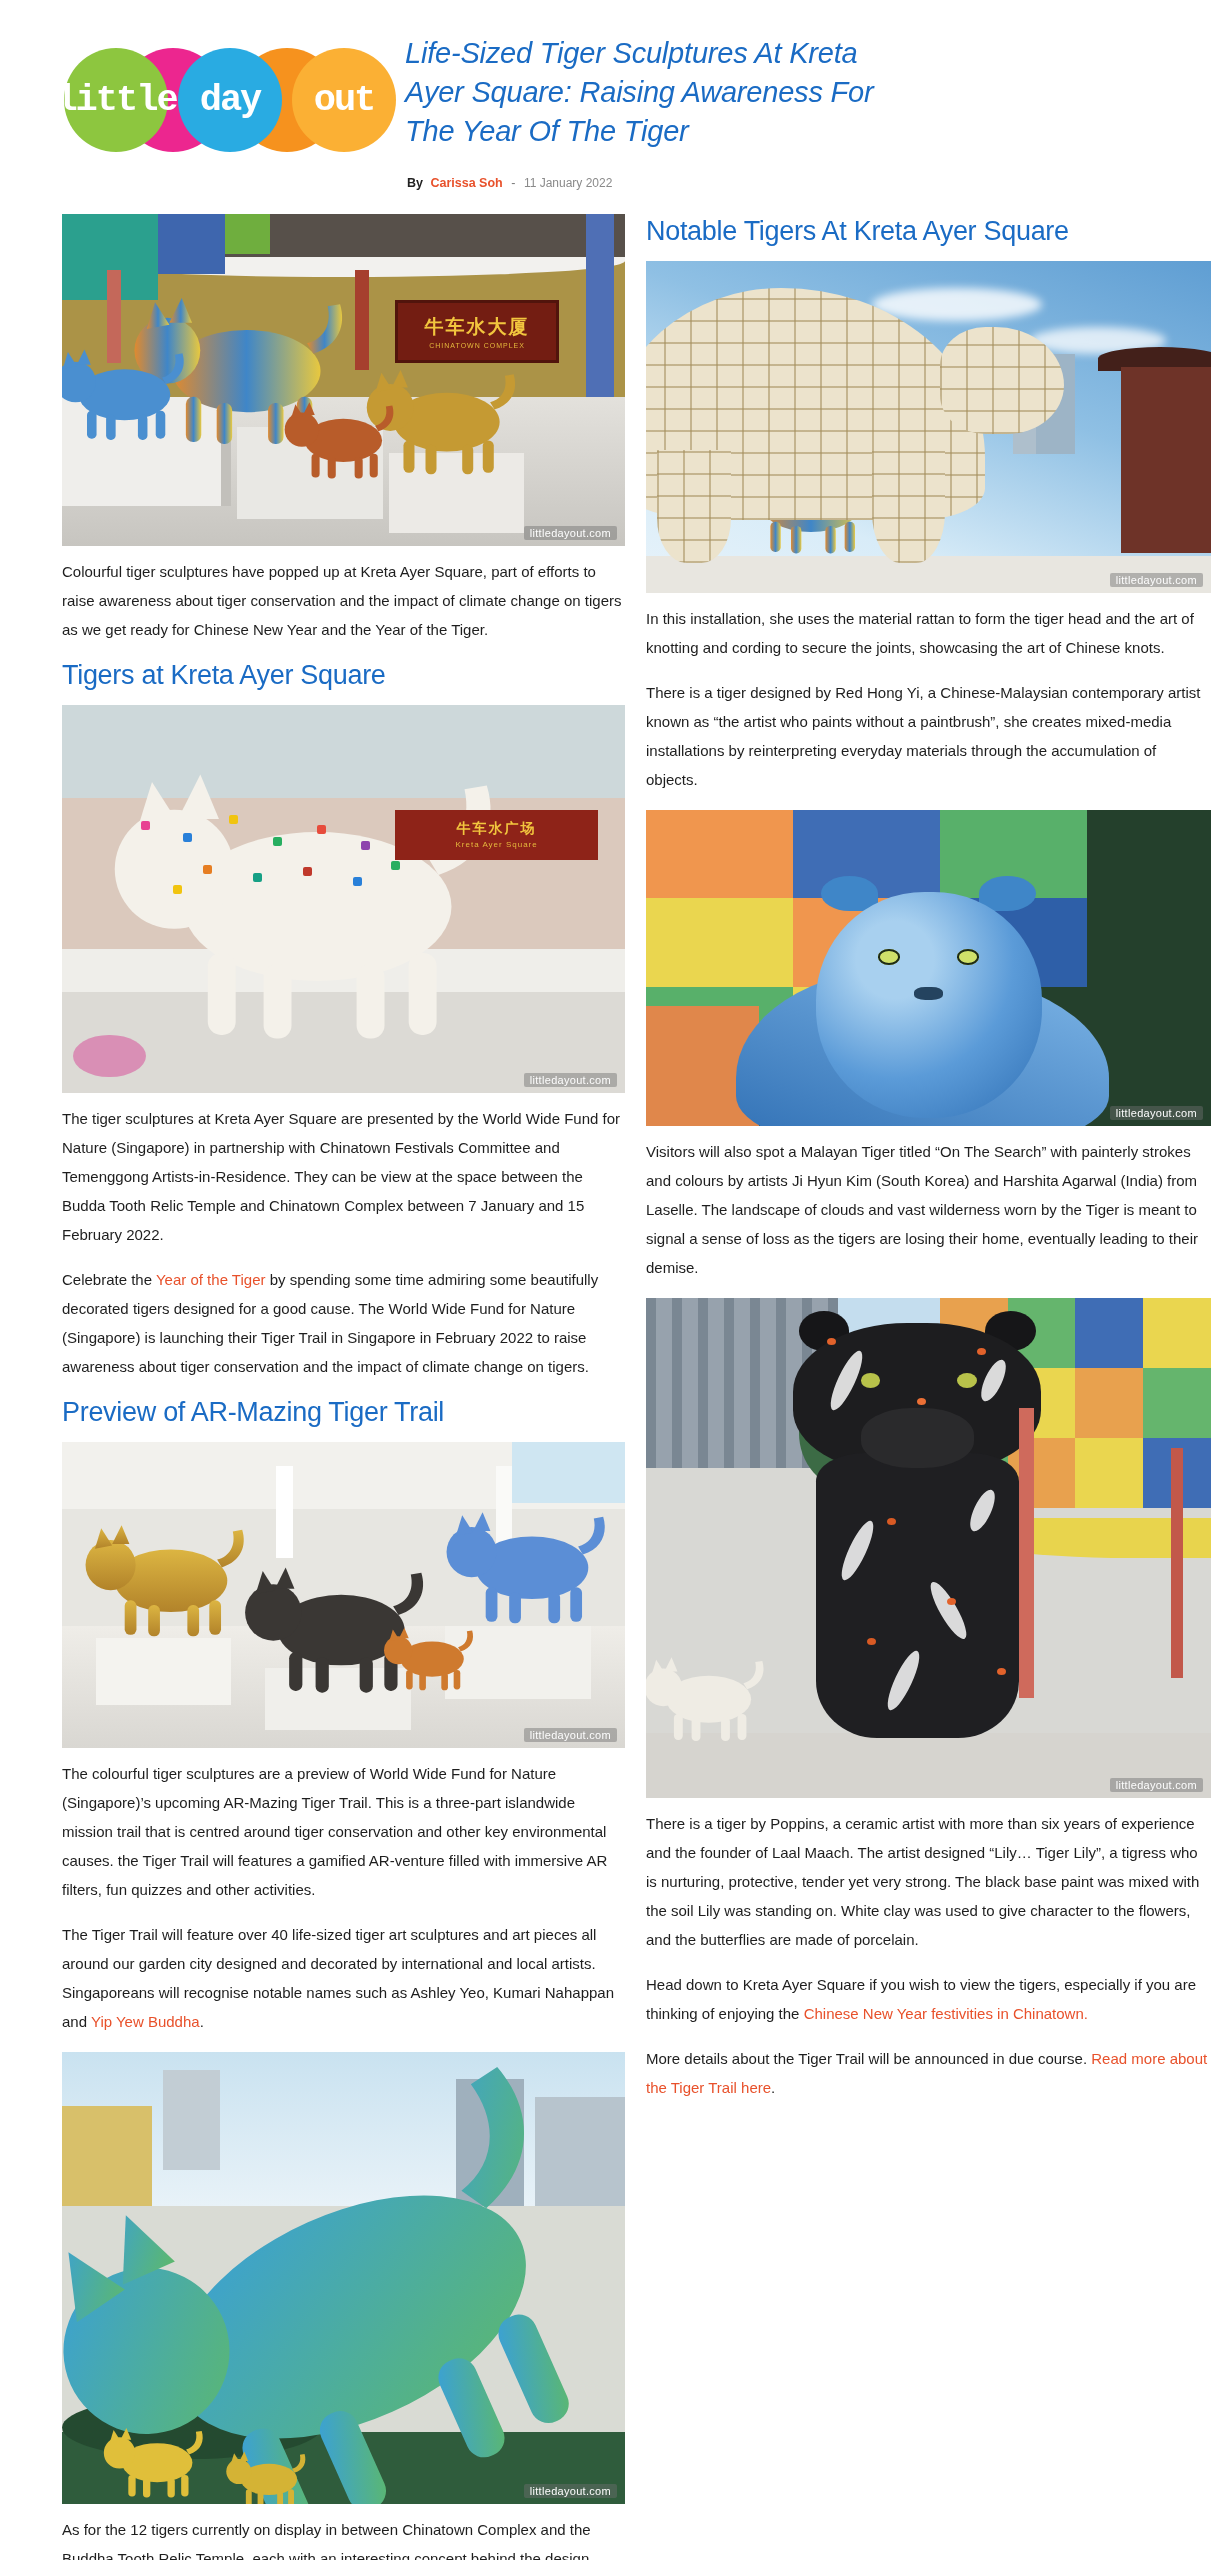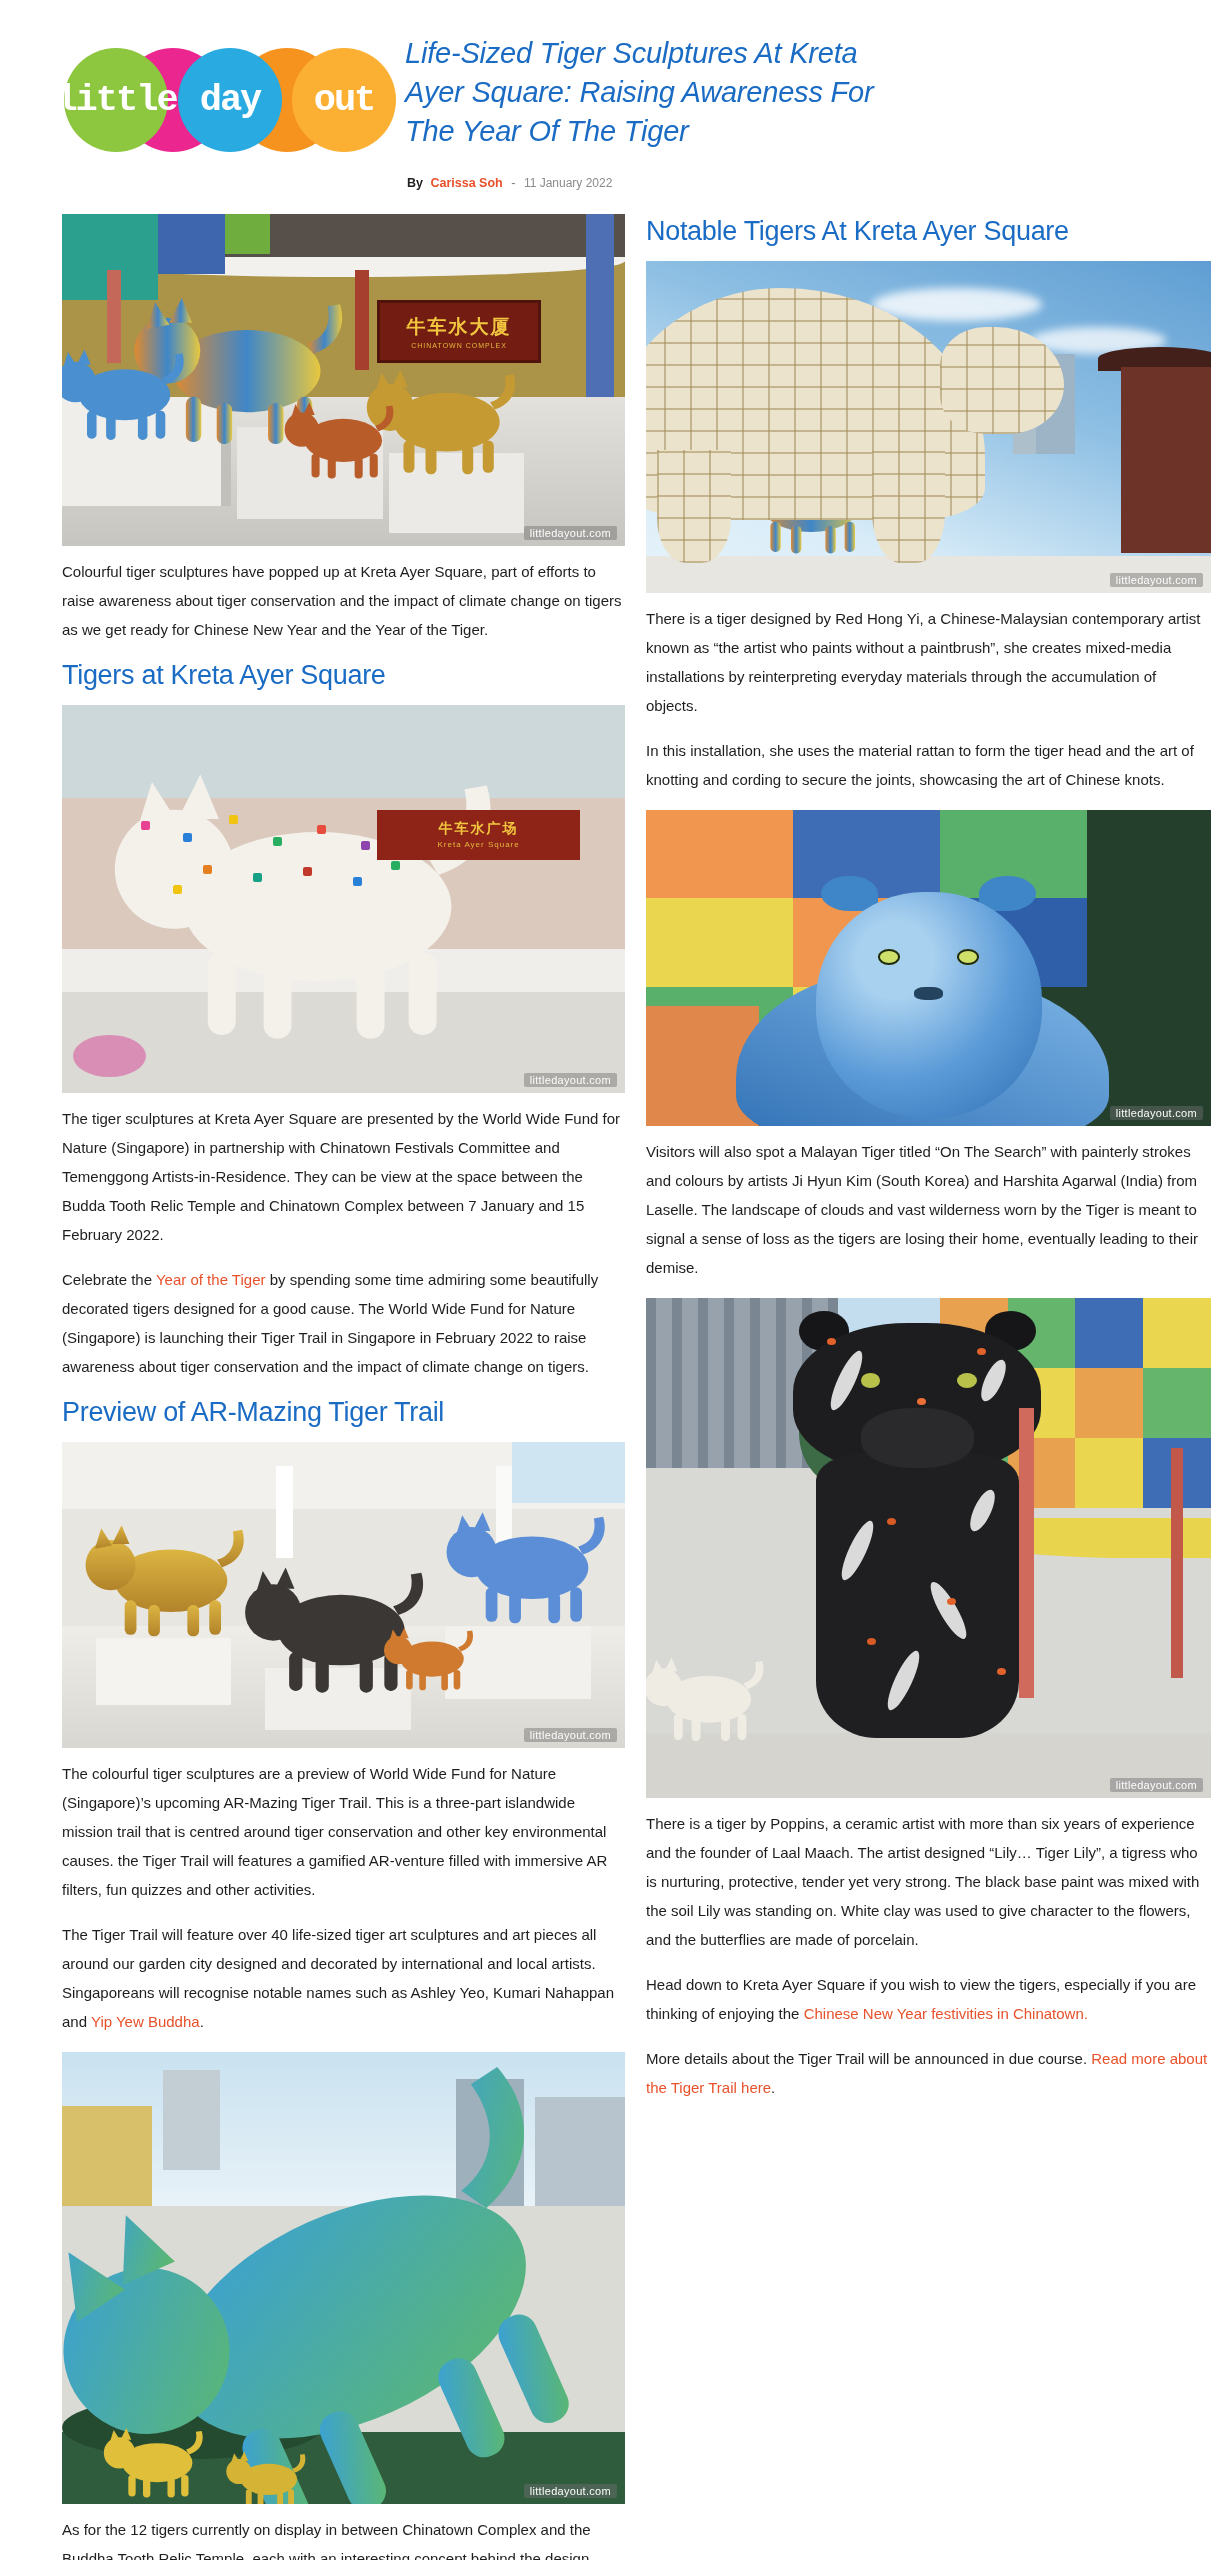--- a/index.html
+++ b/index.html
@@ -33,21 +33,21 @@
   h2{color:#1a6bc4;font-size:27px;font-weight:500;margin:2px 0 14px;letter-spacing:-.3px;}
   p{font-size:15px;line-height:29px;margin:0 0 16px;color:#1e1e1e;}
   .lnk{color:#e8512b;text-decoration:none;cursor:pointer;}
   
   figure{margin:0 0 11px;}
   .photo{position:relative;overflow:hidden;width:100%;background:#d8d8d4;}
   .photo *{position:absolute;}
   .wm{right:8px;bottom:6px;font-size:11px;color:#fdfdfd;z-index:9;
       background:rgba(110,110,110,.45);padding:1px 6px;border-radius:2px;letter-spacing:.3px;}
   .tg{position:absolute;aspect-ratio:230/150;z-index:4;}
-  .sign{display:flex;flex-direction:column;align-items:center;justify-content:center;gap:2px;z-index:5;}
+  .sign{display:flex;flex-direction:column;align-items:center;justify-content:center;gap:2px;z-index:5;margin-left:18px;}
   .sign div{position:static;}
   .sign-cn{color:#f2c63e;font-weight:bold;letter-spacing:2px;}
   .sign-en{color:#e5b93d;letter-spacing:1px;}
   
   .p1{height:332px;}
   .p1 .wall{inset:0 0 45% 0;background:#ab9347;}
   .p1 .roof{top:0;left:0;right:0;height:13%;background:#57504a;}
   .p1 .canopy{top:13%;left:0;right:0;height:6%;background:#f2f1ee;border-radius:0 0 100% 100%/0 0 160% 160%;}
   .p1 .teal{top:0;left:0;width:17%;height:26%;background:#2ba08e;}
   .p1 .bluepatch{top:0;left:17%;width:12%;height:18%;background:#3e66ae;}
@@ -346,22 +346,22 @@
           <use href="#tiger" fill="url(#g-multi)"></use>
         </svg>
       <div class="rat"></div>
       <div class="rathead"></div>
       <div class="rl1"></div>
       <div class="rl2"></div>
       <div class="ped"></div>
       <span class="wm">littledayout.com</span>
     </figure>
 
+    <p>In this installation, she uses the material rattan to form the tiger head and the art of knotting and cording to secure the joints, showcasing the art of Chinese knots.</p>
     <p>There is a tiger designed by Red Hong Yi, a Chinese-Malaysian contemporary artist known as “the artist who paints without a paintbrush”, she creates mixed-media installations by reinterpreting everyday materials through the accumulation of objects.</p>
-    <p>In this installation, she uses the material rattan to form the tiger head and the art of knotting and cording to secure the joints, showcasing the art of Chinese knots.</p>
 
     <figure class="photo p6">
       <div class="fol"></div>
       <div class="tile" style="left:0;top:0;background:#f0964e;"></div>
       <div class="tile" style="left:26%;top:0;background:#3f6db5;"></div>
       <div class="tile" style="left:52%;top:0;background:#58b06a;"></div>
       <div class="tile" style="left:0;top:28%;background:#ead64f;"></div>
       <div class="tile" style="left:26%;top:28%;background:#f0964e;"></div>
       <div class="tile" style="left:52%;top:28%;background:#2e5fa8;"></div>
       <div class="tile" style="left:0;top:56%;background:#58b06a;"></div>

